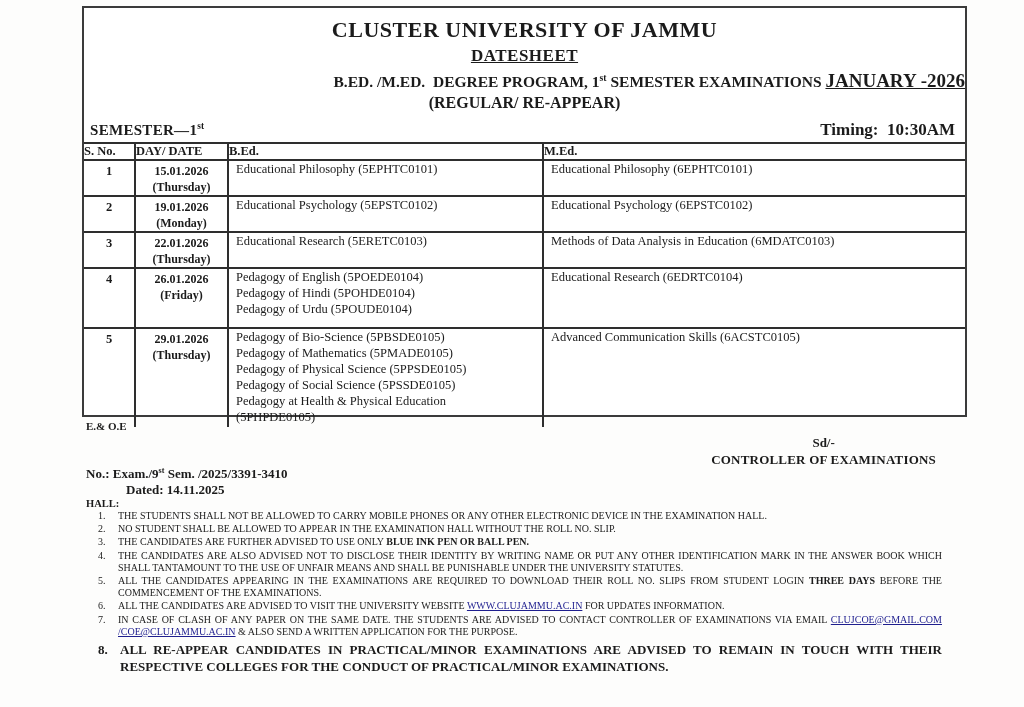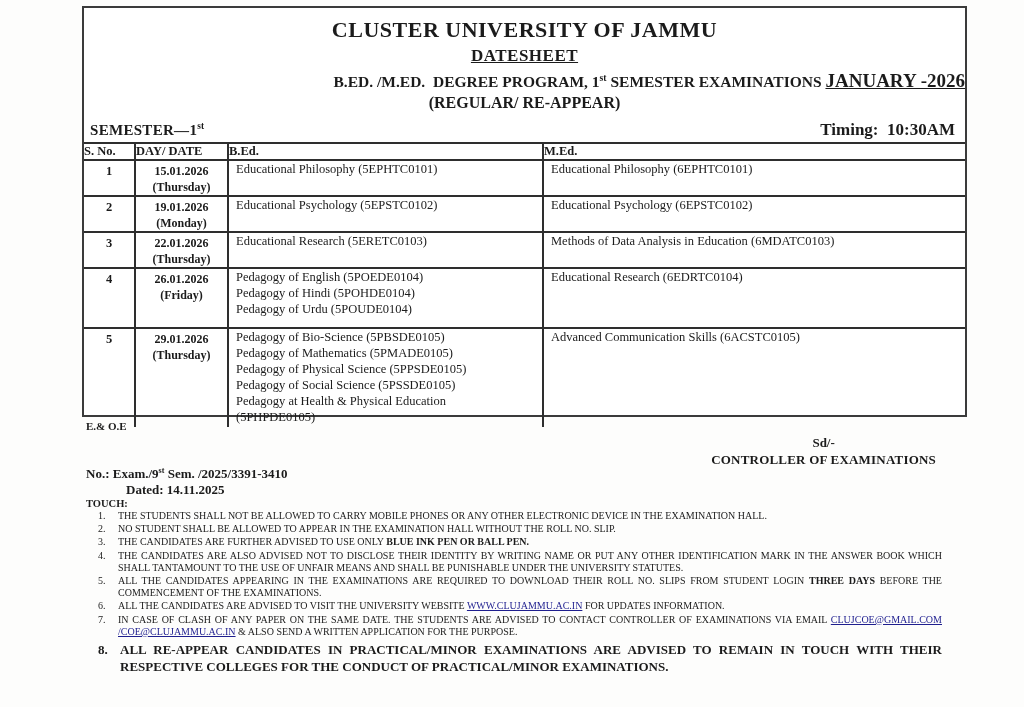--- a/index.html
+++ b/index.html
@@ -135,21 +135,21 @@
 
   <div class="eoe">E.&amp; O.E</div>
 
   <div class="sign-block">
     <div class="sd">Sd/-</div>
     <div class="controller">CONTROLLER OF EXAMINATIONS</div>
   </div>
 
   <div class="ref-no"><span>No.: Exam./9</span><span class="sup">st</span><span> Sem. /2025/3391-3410</span></div>
   <div class="dated">Dated: 14.11.2025</div>
-  <div class="note-label">TOUCH:</div>
+  <div class="note-label">HALL:</div>
 
   <div class="notes">
     <div class="note-item">
       <span class="note-num">1.</span>
       <span class="note-text"><span class="seg-plain">THE STUDENTS SHALL NOT BE ALLOWED TO CARRY MOBILE PHONES OR ANY OTHER ELECTRONIC DEVICE IN THE EXAMINATION HALL.</span></span>
     </div>
     <div class="note-item">
       <span class="note-num">2.</span>
       <span class="note-text"><span class="seg-plain">NO STUDENT SHALL BE ALLOWED TO APPEAR IN THE EXAMINATION HALL WITHOUT THE ROLL NO. SLIP.</span></span>
     </div>

